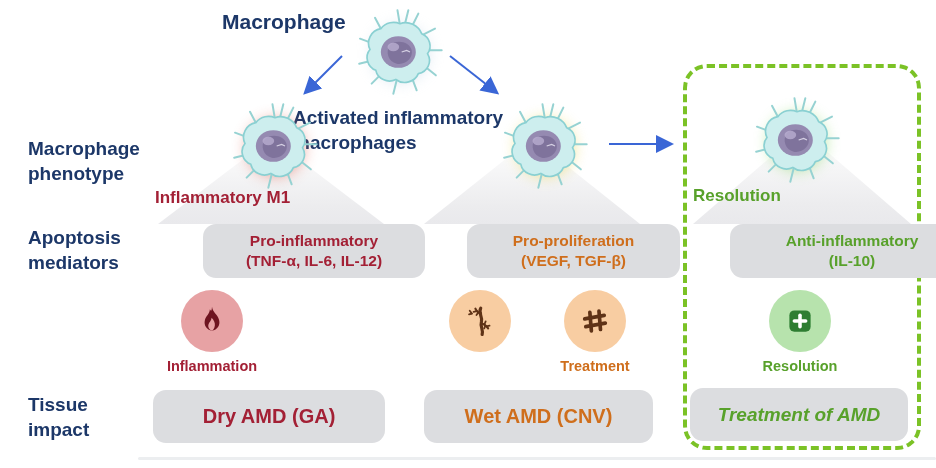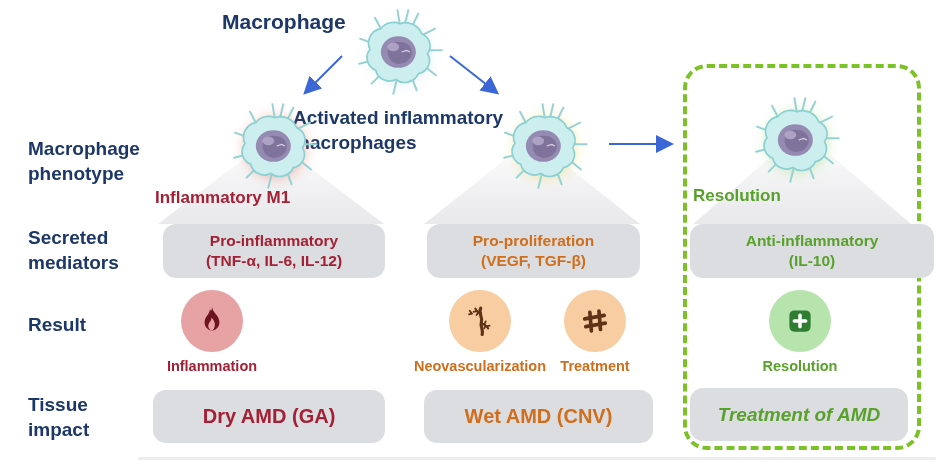--- a/index.html
+++ b/index.html
@@ -20,21 +20,21 @@
   .cell{position:absolute;width:106px;height:100px;}
   .beam{
     position:absolute;
     background:linear-gradient(180deg, rgba(240,240,243,0) 0%, #ececee 80%, #e9e9ec 100%);
     clip-path:polygon(50% 0, 100% 100%, 0 100%);
   }
   .pheno-label{position:absolute;top:188px;font-weight:bold;font-size:17px;}
   .med-box{
     position:absolute;top:224px;height:54px;background:var(--box-gray);border-radius:13px;
     display:flex;align-items:center;justify-content:center;text-align:center;
-    font-weight:bold;font-size:15.5px;line-height:1.3;
+    font-weight:bold;font-size:15.5px;line-height:1.3;margin-left:40px;
   }
   .tissue-box{
     position:absolute;top:390px;height:53px;background:var(--box-gray);border-radius:13px;
     display:flex;align-items:center;justify-content:center;font-weight:bold;font-size:20px;
   }
   .result-item{position:absolute;top:290px;display:flex;flex-direction:column;align-items:center;}
   .result-circle{width:62px;height:62px;border-radius:50%;display:flex;align-items:center;justify-content:center;}
   .result-label{margin-top:6px;font-size:14.5px;font-weight:bold;text-align:center;}
   .c-red{color:var(--red);} .c-orange{color:var(--orange);} .c-green{color:var(--green);}
   .bg-pink{background:var(--pink);} .bg-peach{background:var(--peach);} .bg-greenlight{background:var(--green-light);}
@@ -62,23 +62,22 @@
         <path d="M0,0 L9,4.5 L0,9 Z" style="fill:var(--blue)"></path>
       </marker>
     </defs>
     <line x1="342" y1="56" x2="306" y2="92" style="stroke:var(--blue)" stroke-width="2" marker-end="url(#ah)"></line>
     <line x1="450" y1="56" x2="496" y2="92" style="stroke:var(--blue)" stroke-width="2" marker-end="url(#ah)"></line>
     <line x1="609" y1="144" x2="670" y2="144" style="stroke:var(--blue)" stroke-width="2" marker-end="url(#ah)"></line>
   </svg>
 
   <div class="row-label pre" style="top:137px;">Macrophage
 phenotype</div>
-  <div class="row-label pre" style="top:226px;">Secreted
+  <div class="row-label pre" style="top:226px;">Apoptosis
 mediators</div>
-  <div class="row-label pre" style="top:313px;">Result</div>
   <div class="row-label pre" style="top:393px;">Tissue
 impact</div>
 
   <div class="root-label">Macrophage</div>
   <div class="activated-label pre">Activated inflammatory
 macrophages</div>
 
   <svg class="cell" style="left:347px;top:2px;" viewBox="0 0 120 120">
     <circle cx="60" cy="62" r="34" style="fill:#b9cfe2;filter:blur(9px);opacity:.5"></circle>
     <g stroke="#96d2d2" stroke-width="2.4" stroke-linecap="round" fill="none">
@@ -202,21 +201,20 @@
           <path d="M19.5,10 L15,11" stroke-width="2.5"></path>
           <path d="M12.5,13.5 L9.5,9.5" stroke-width="2.5"></path>
           <path d="M12.5,13.5 L8.5,14.5" stroke-width="2.5"></path>
           <path d="M26.5,28 C31,28 33,31 35.5,34.5" stroke-width="3"></path>
           <path d="M30.5,28.3 L32,24.5" stroke-width="2.5"></path>
           <path d="M33,31.5 L37.5,30.5" stroke-width="2.5"></path>
           <path d="M31.5,30.5 L30,34.5" stroke-width="2.5"></path>
         </g>
       </svg>
     </div>
-    <div class="result-label c-orange">Neovascularization</div>
   </div>
 
   <div class="result-item" style="left:533px;width:124px;">
     <div class="result-circle bg-peach">
       <svg viewBox="0 0 48 48" width="34" height="34">
         <g transform="rotate(-8 24 24)" style="stroke:var(--brown)" stroke-width="5.2" stroke-linecap="round">
           <line x1="18.5" y1="11" x2="17" y2="37"></line>
           <line x1="31.5" y1="11" x2="30" y2="37"></line>
           <line x1="10" y1="19" x2="38" y2="18"></line>
           <line x1="10" y1="30" x2="38" y2="29"></line>

